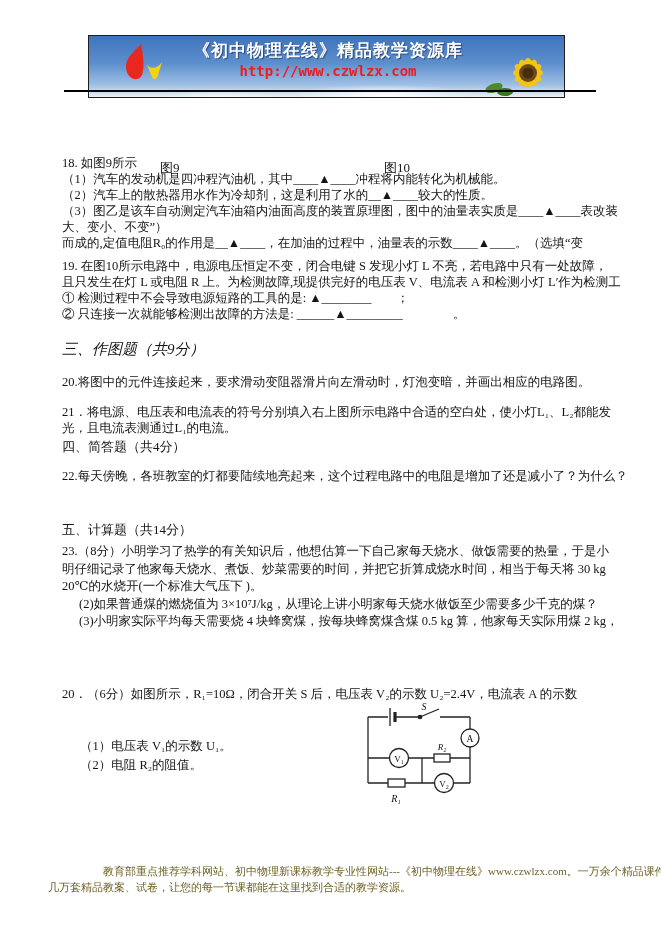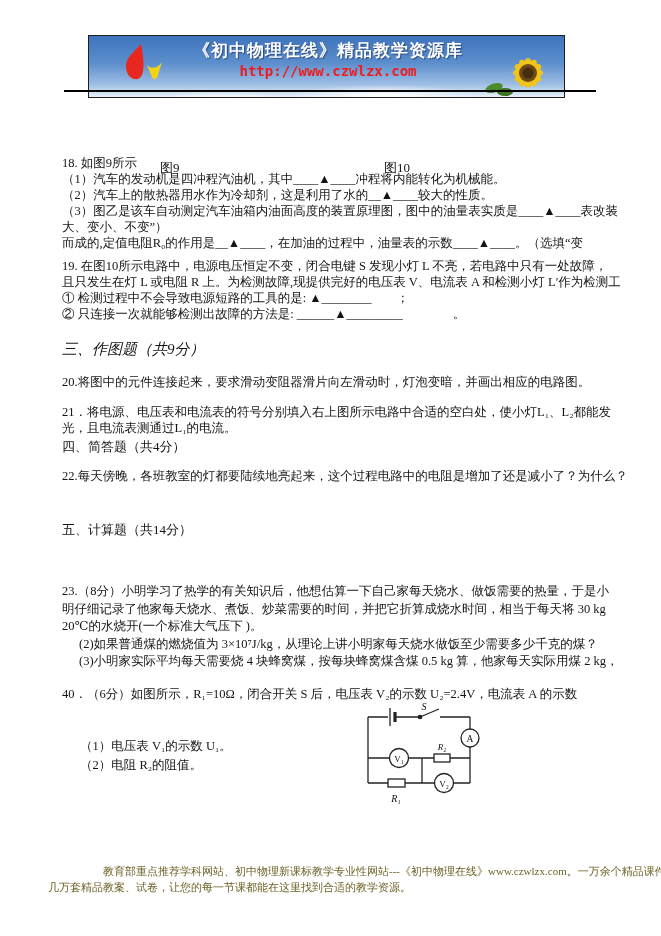--- a/index.html
+++ b/index.html
@@ -40,21 +40,21 @@
 
   .block { position:absolute; left:62px; }
   .q18 { top:155px; }
   .q19 { top:258px; }
   .sec3 { top:340px; font-style:italic; font-weight:normal; font-size:15px; }
   .q20 { top:374px; }
   .q21 { top:404px; }
   .sec4 { top:438px; font-size:13px; }
   .q22 { top:468px; }
   .sec5 { top:521px; font-size:13px; }
-  .q23 { top:543px;margin-top:40px; }
+  .q23 { top:543px; }
   .q23 .line { line-height:17.5px; }
   .q24 { top:684px; }
   .q24 .line { line-height:20px; }
   .q24sub1 { top:738px; }
   .q24sub2 { top:757px; }
   .indent { text-indent:17px; }
   .indent2 { text-indent:18px; }
 
   .circuit { position:absolute; left:350px; top:700px; }
   .circuit text { font-family:"Liberation Serif","DejaVu Serif",serif; }
@@ -133,21 +133,21 @@
   <div class="block sec5">五、计算题（共14分）</div>
   <div class="block q23">
     <div class="line">23.（8分）小明学习了热学的有关知识后，他想估算一下自己家每天烧水、做饭需要的热量，于是小</div>
     <div class="line">明仔细记录了他家每天烧水、煮饭、炒菜需要的时间，并把它折算成烧水时间，相当于每天将 30 kg</div>
     <div class="line">20℃的水烧开(一个标准大气压下 )。</div>
     <div class="line indent">(2)如果普通煤的燃烧值为 3×10⁷J/kg，从理论上讲小明家每天烧水做饭至少需要多少千克的煤？</div>
     <div class="line indent">(3)小明家实际平均每天需要烧 4 块蜂窝煤，按每块蜂窝煤含煤 0.5 kg 算，他家每天实际用煤 2 kg，</div>
   </div>
 
   <div class="block q24">
-    <div class="line">40．（6分）如图所示，R₁=10Ω，闭合开关 S 后，电压表 V₂的示数 U₂=2.4V，电流表 A 的示数</div>
+    <div class="line">20．（6分）如图所示，R₁=10Ω，闭合开关 S 后，电压表 V₂的示数 U₂=2.4V，电流表 A 的示数</div>
   </div>
   <div class="block q24sub1 line indent2">（1）电压表 V₁的示数 U₁。</div>
   <div class="block q24sub2 line indent2">（2）电阻 R₂的阻值。</div>
 
   <svg class="circuit" width="175" height="132" viewBox="0 0 175 132">
     <g stroke="#222" stroke-width="1.3" fill="none">
 
       <path d="M18,17 V83"></path>
       <path d="M18,17 H38 M46,17 H68 M90,17 H120"></path>
       <path d="M120,17 V29 M120,47 V83"></path>

